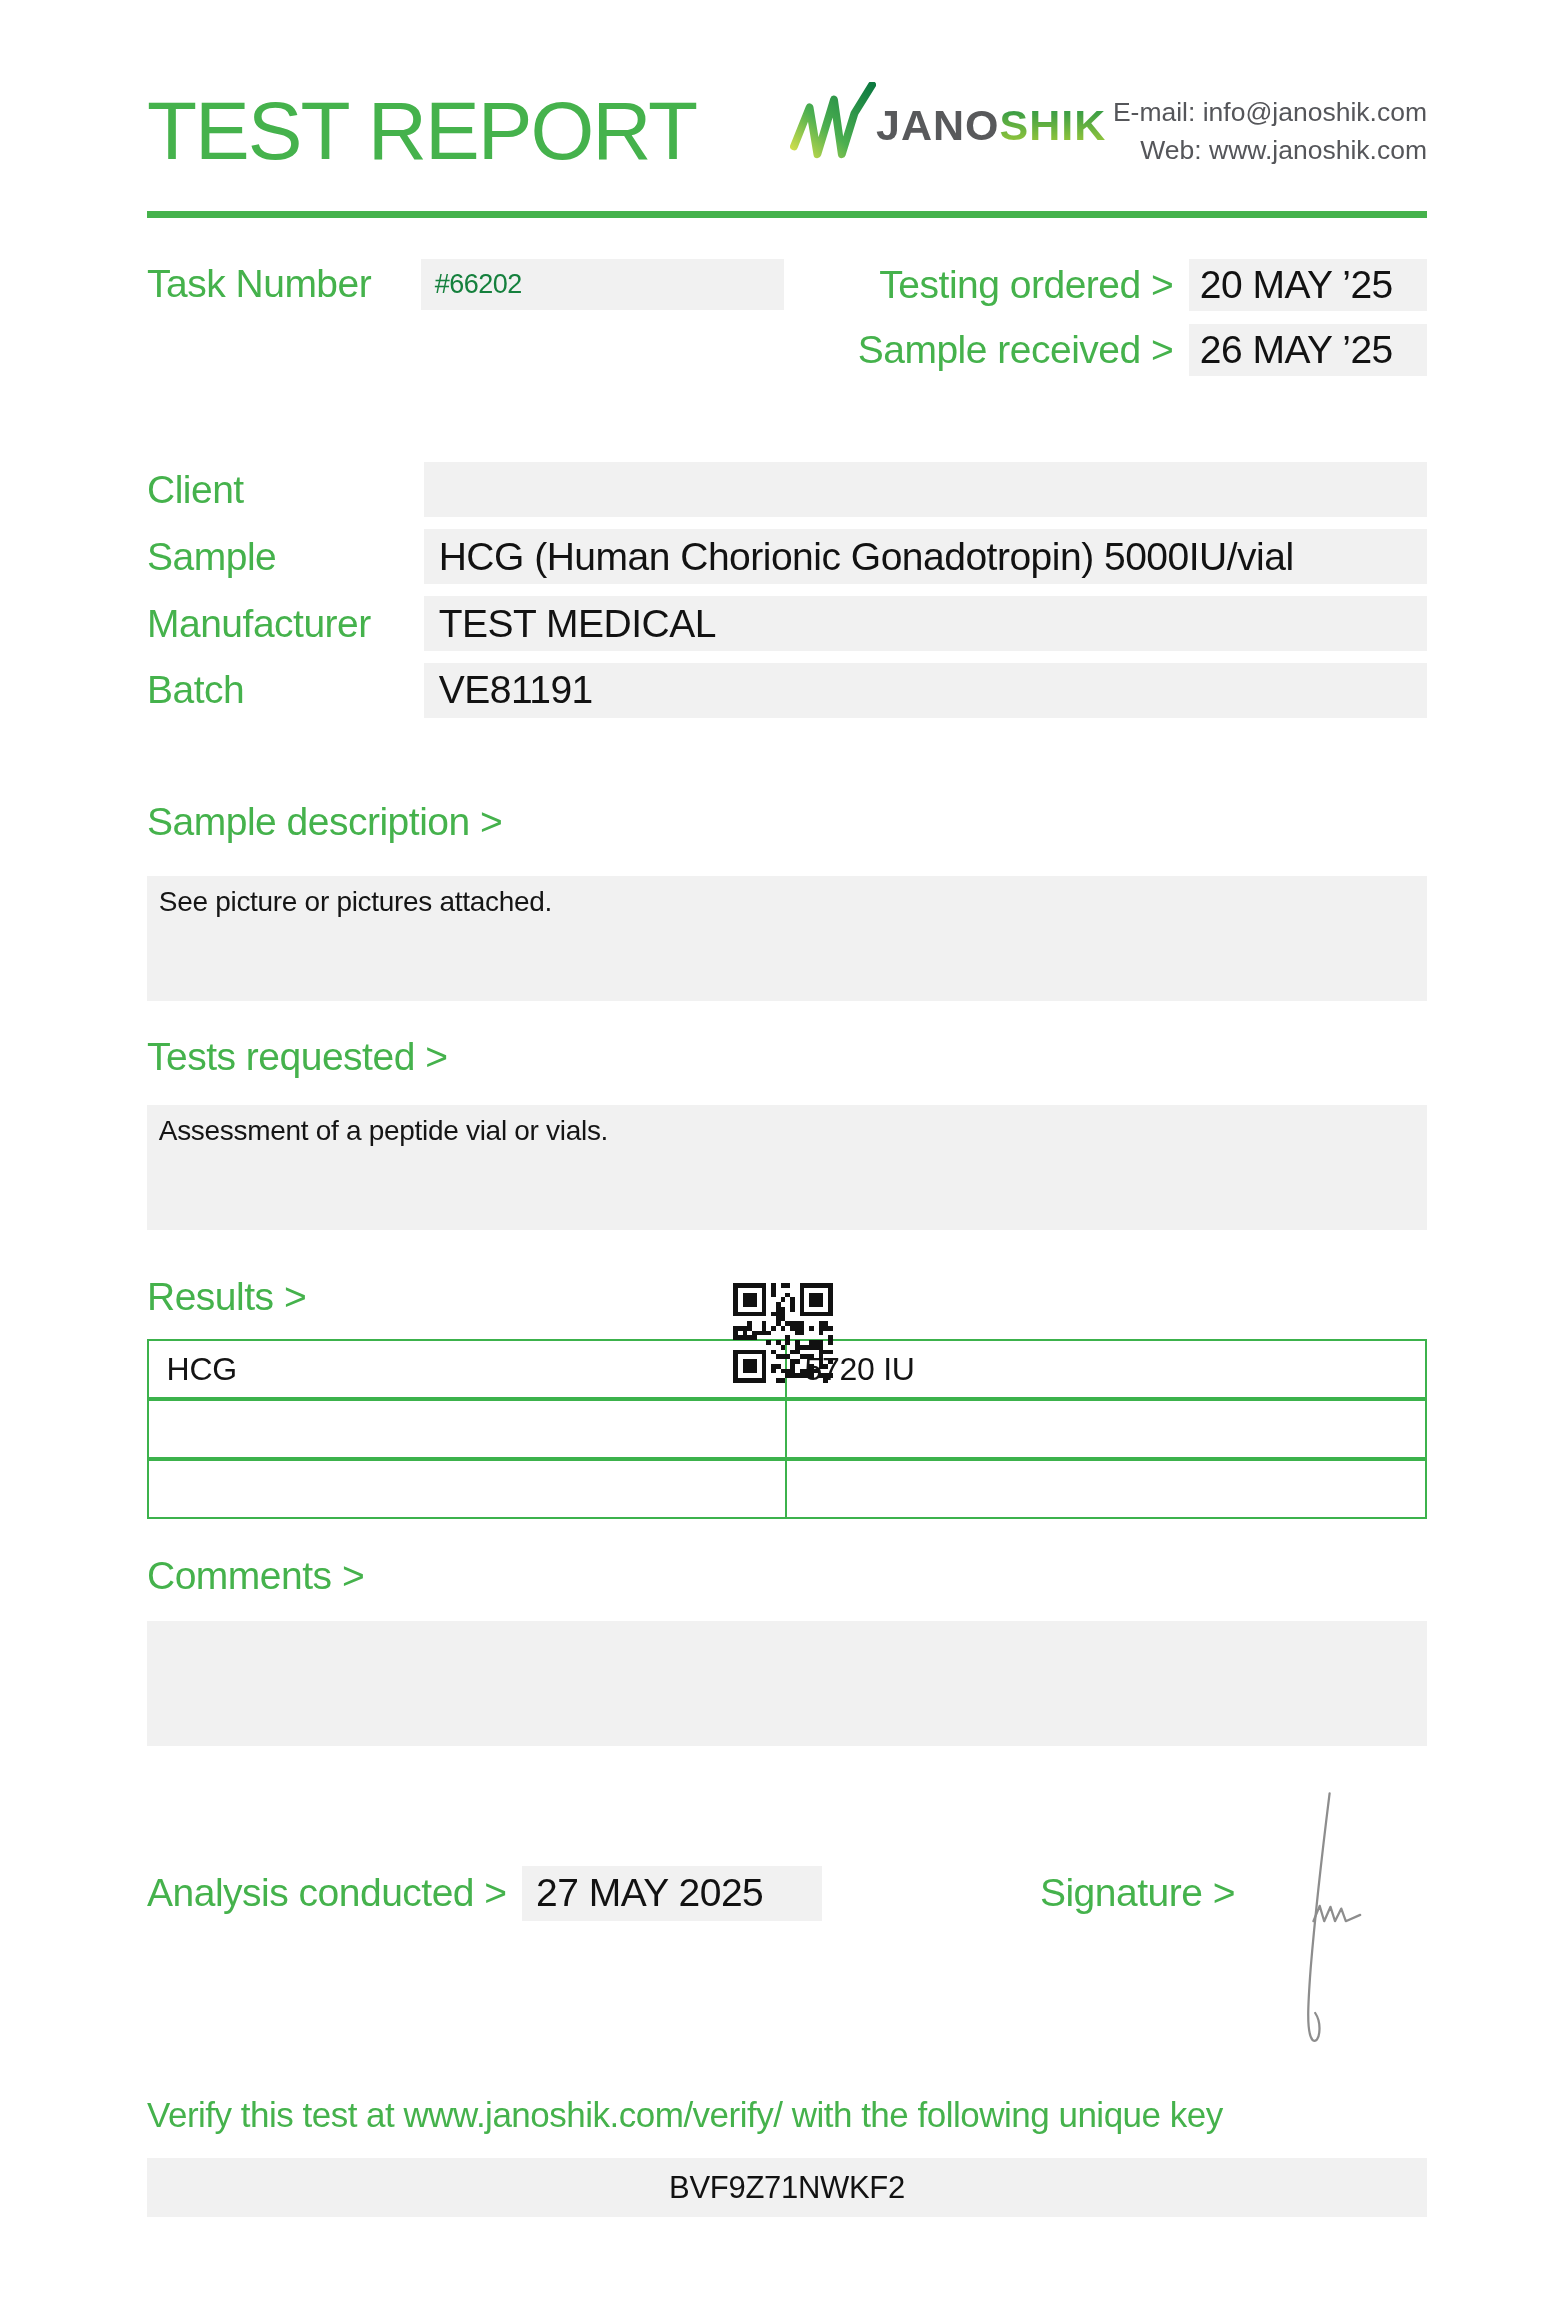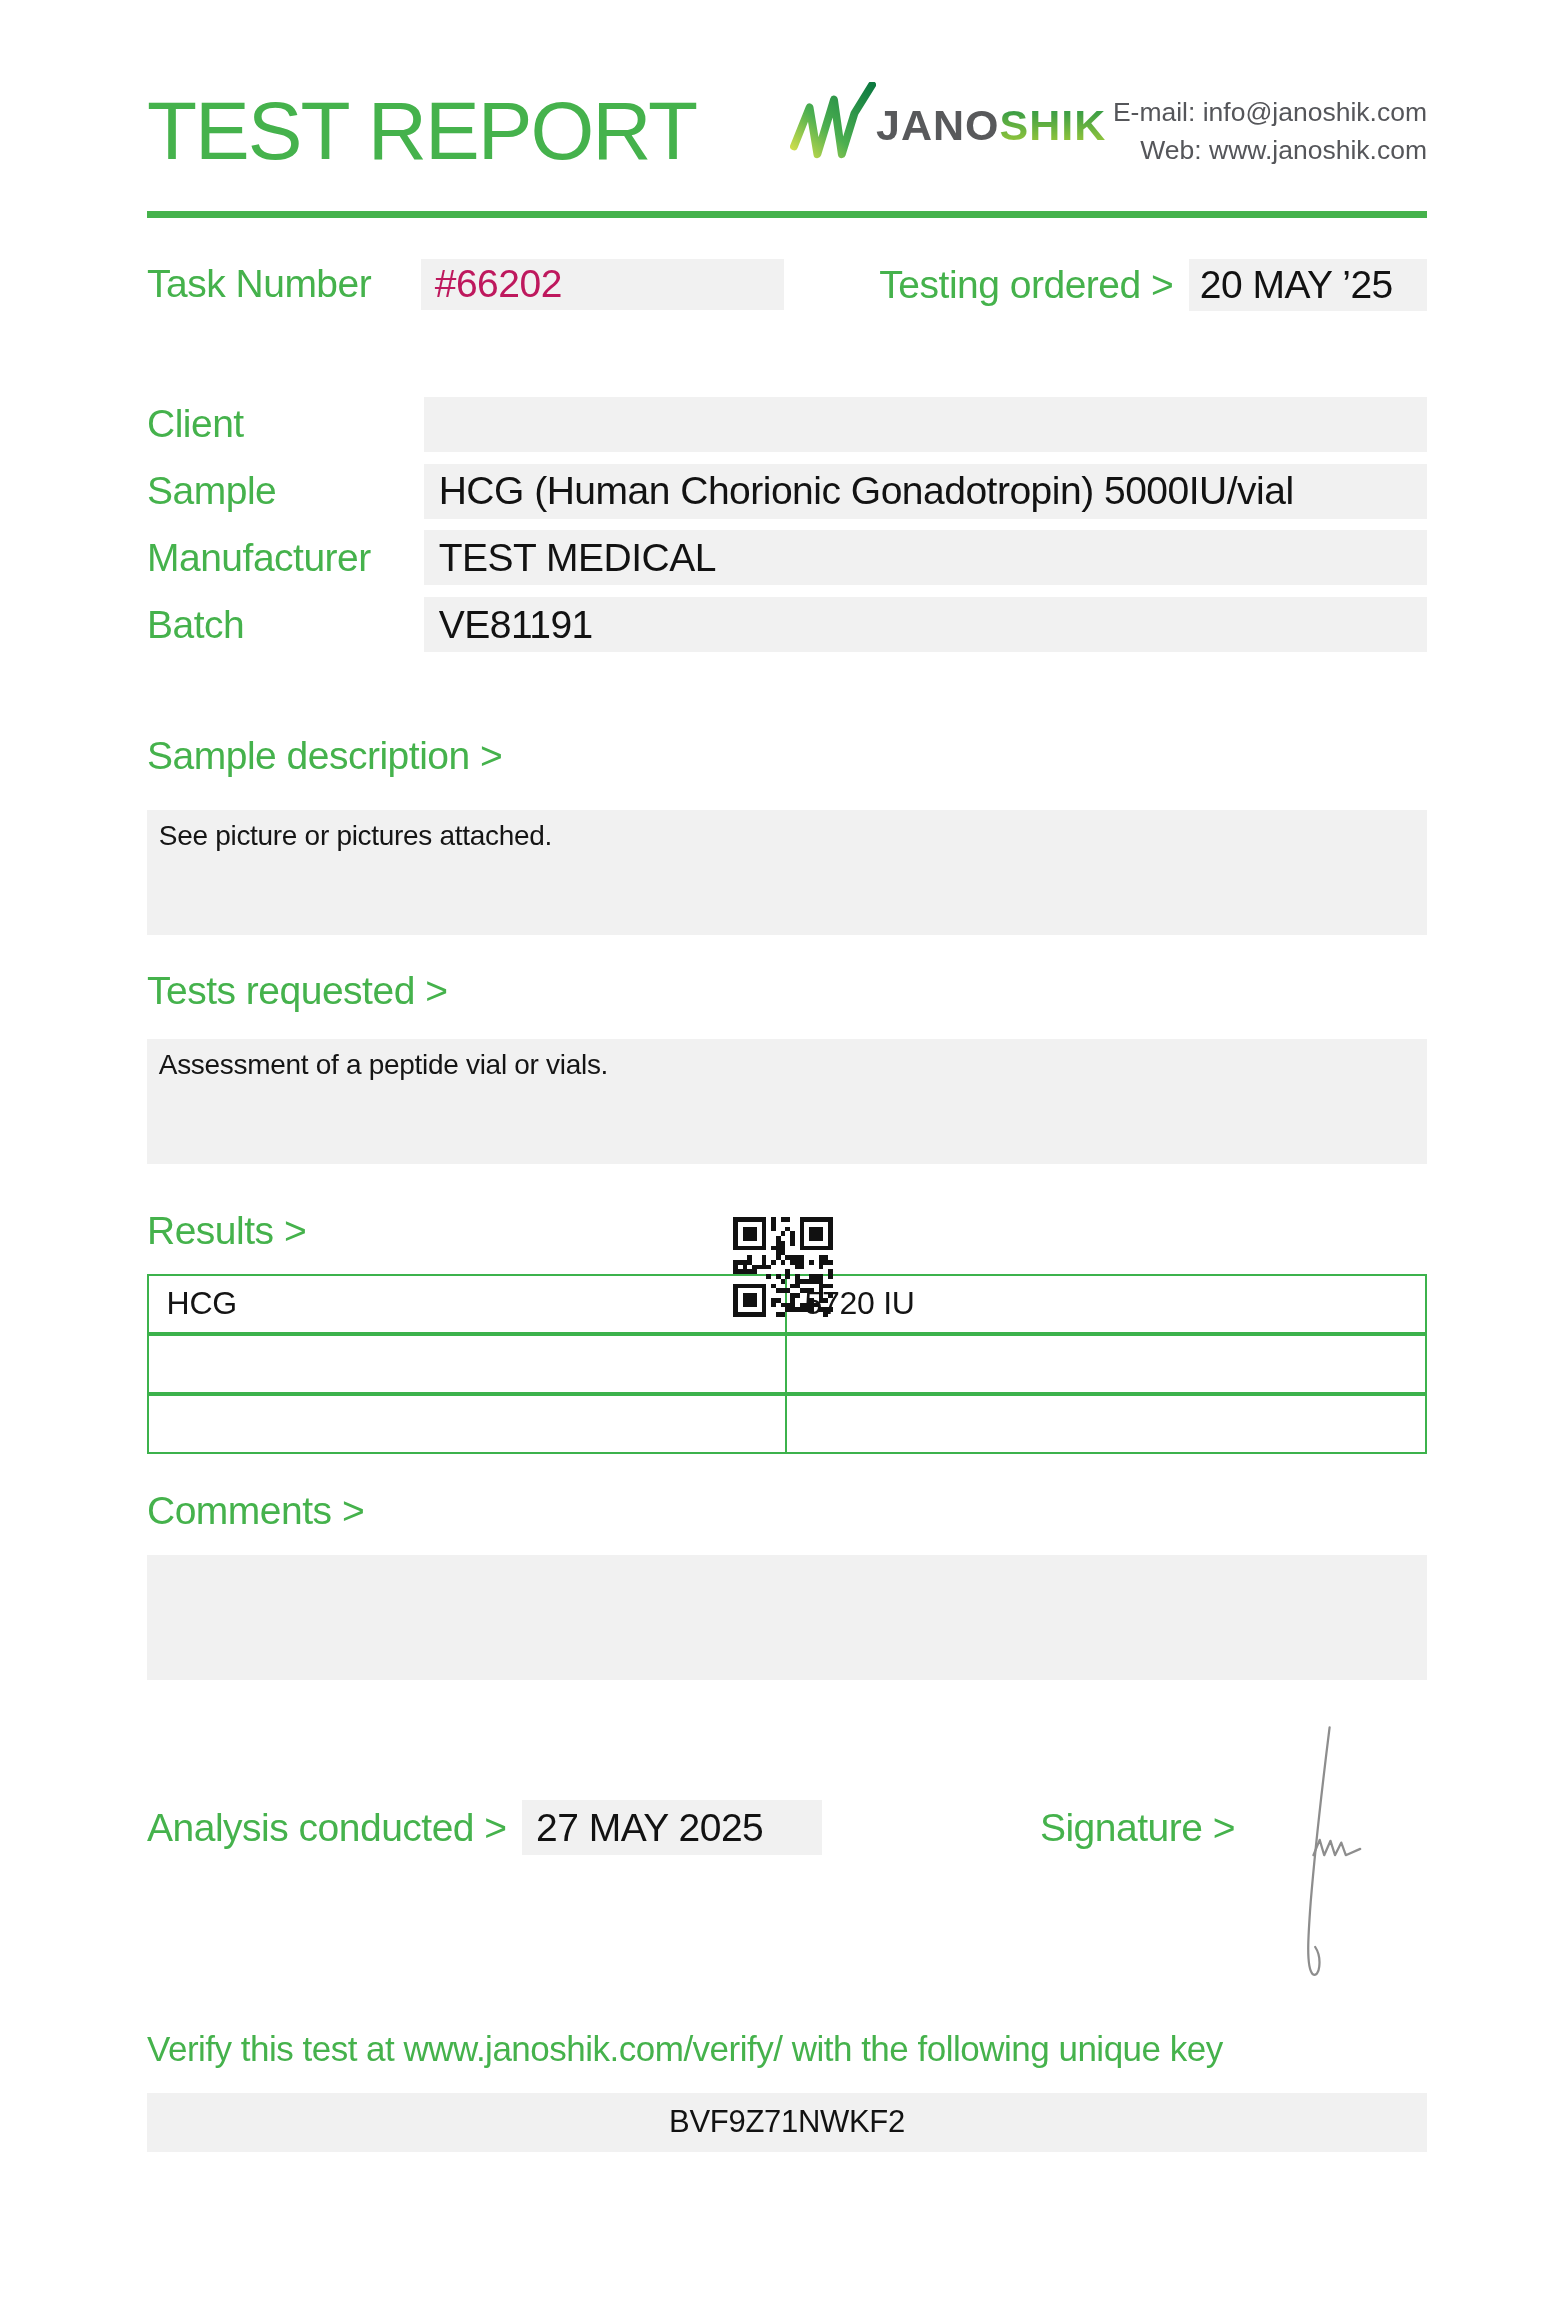--- a/index.html
+++ b/index.html
@@ -19,21 +19,21 @@
   .rule{height:6.9px;background:#45b24c;margin-top:41px;}
 
   
   .label{color:#45b24c;font-size:39px;letter-spacing:-0.5px;white-space:nowrap;}
   .heading{color:#45b24c;font-size:39px;letter-spacing:-0.5px;line-height:1.15;}
 
   
   .task-row{margin-top:41px;display:flex;align-items:flex-start;}
   .task-left{display:flex;align-items:center;}
   .task-label{width:274px;flex:none;}
-  .task-num-box{background:#f1f1f1;width:363px;height:51px;display:flex;align-items:center;padding-left:13.7px;font-size:39px;letter-spacing:-0.5px;color:#be185d;box-sizing:border-box;}
+  .task-num-box{background:#f1f1f1;width:363px;height:51px;display:flex;align-items:center;padding-left:13.7px;font-size:27px;letter-spacing:-0.5px;color:#15803d;box-sizing:border-box;}
   .task-right{margin-left:auto;display:flex;flex-direction:column;gap:13.7px;}
   .task-right .trow{display:flex;align-items:center;justify-content:flex-end;}
   .task-right .label{margin-right:15.7px;}
   .date-box{background:#f1f1f1;width:238px;height:52px;display:flex;align-items:center;padding-left:10.8px;font-size:39px;letter-spacing:-0.5px;color:#121212;box-sizing:border-box;}
 
   
   .info{margin-top:86px;display:flex;flex-direction:column;gap:11.8px;}
   .info-row{display:flex;align-items:center;}
   .info-label{width:277px;flex:none;}
   .info-box{flex:1;background:#f1f1f1;min-height:55px;display:flex;align-items:center;padding:0 14.7px;font-size:39px;letter-spacing:-0.5px;color:#121212;box-sizing:border-box;}
@@ -99,20 +99,24 @@
 
   <div class="task-row">
     <div class="task-left">
       <div class="label task-label">Task Number</div>
       <div class="task-num-box">#66202</div>
     </div>
     <div class="task-right">
       <div class="trow">
         <div class="label">Testing ordered &gt;</div>
         <div class="date-box">20 MAY ’25</div>
+      </div>
+      <div class="trow">
+        <div class="label">Sample received &gt;</div>
+        <div class="date-box">26 MAY ’25</div>
       </div>
     </div>
   </div>
 
   <div class="info">
     <div class="info-row">
       <div class="label info-label">Client</div>
       <div class="info-box"></div>
     </div>
     <div class="info-row">

